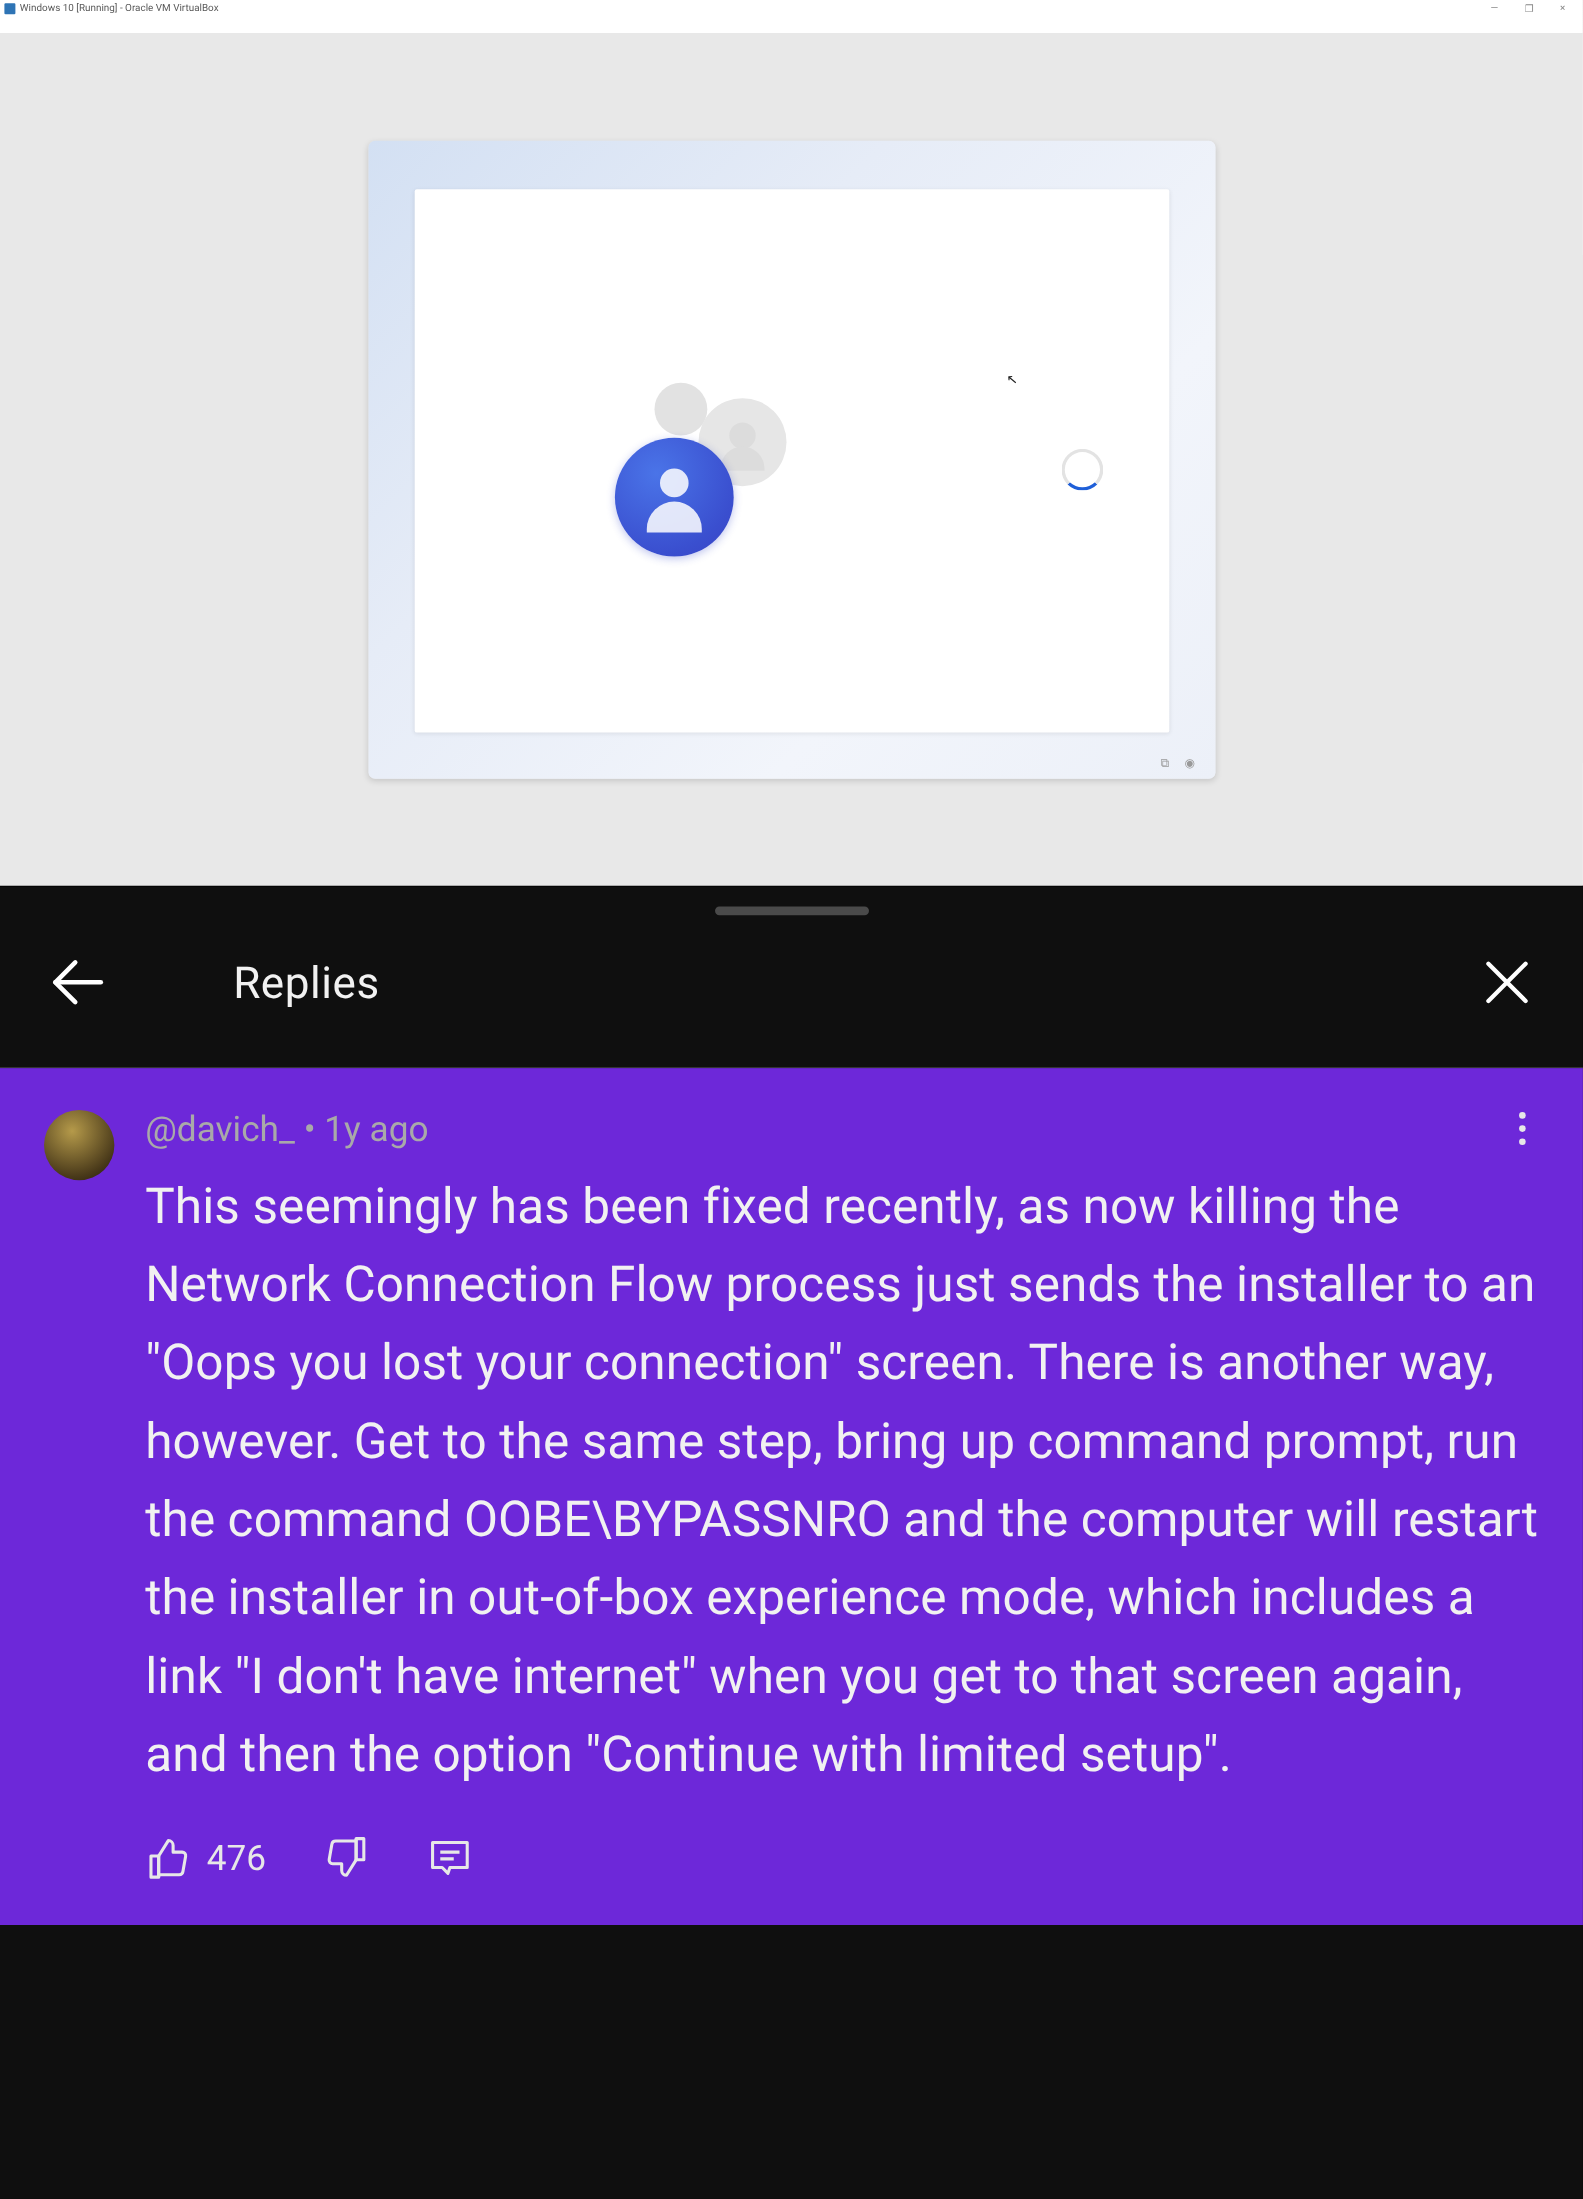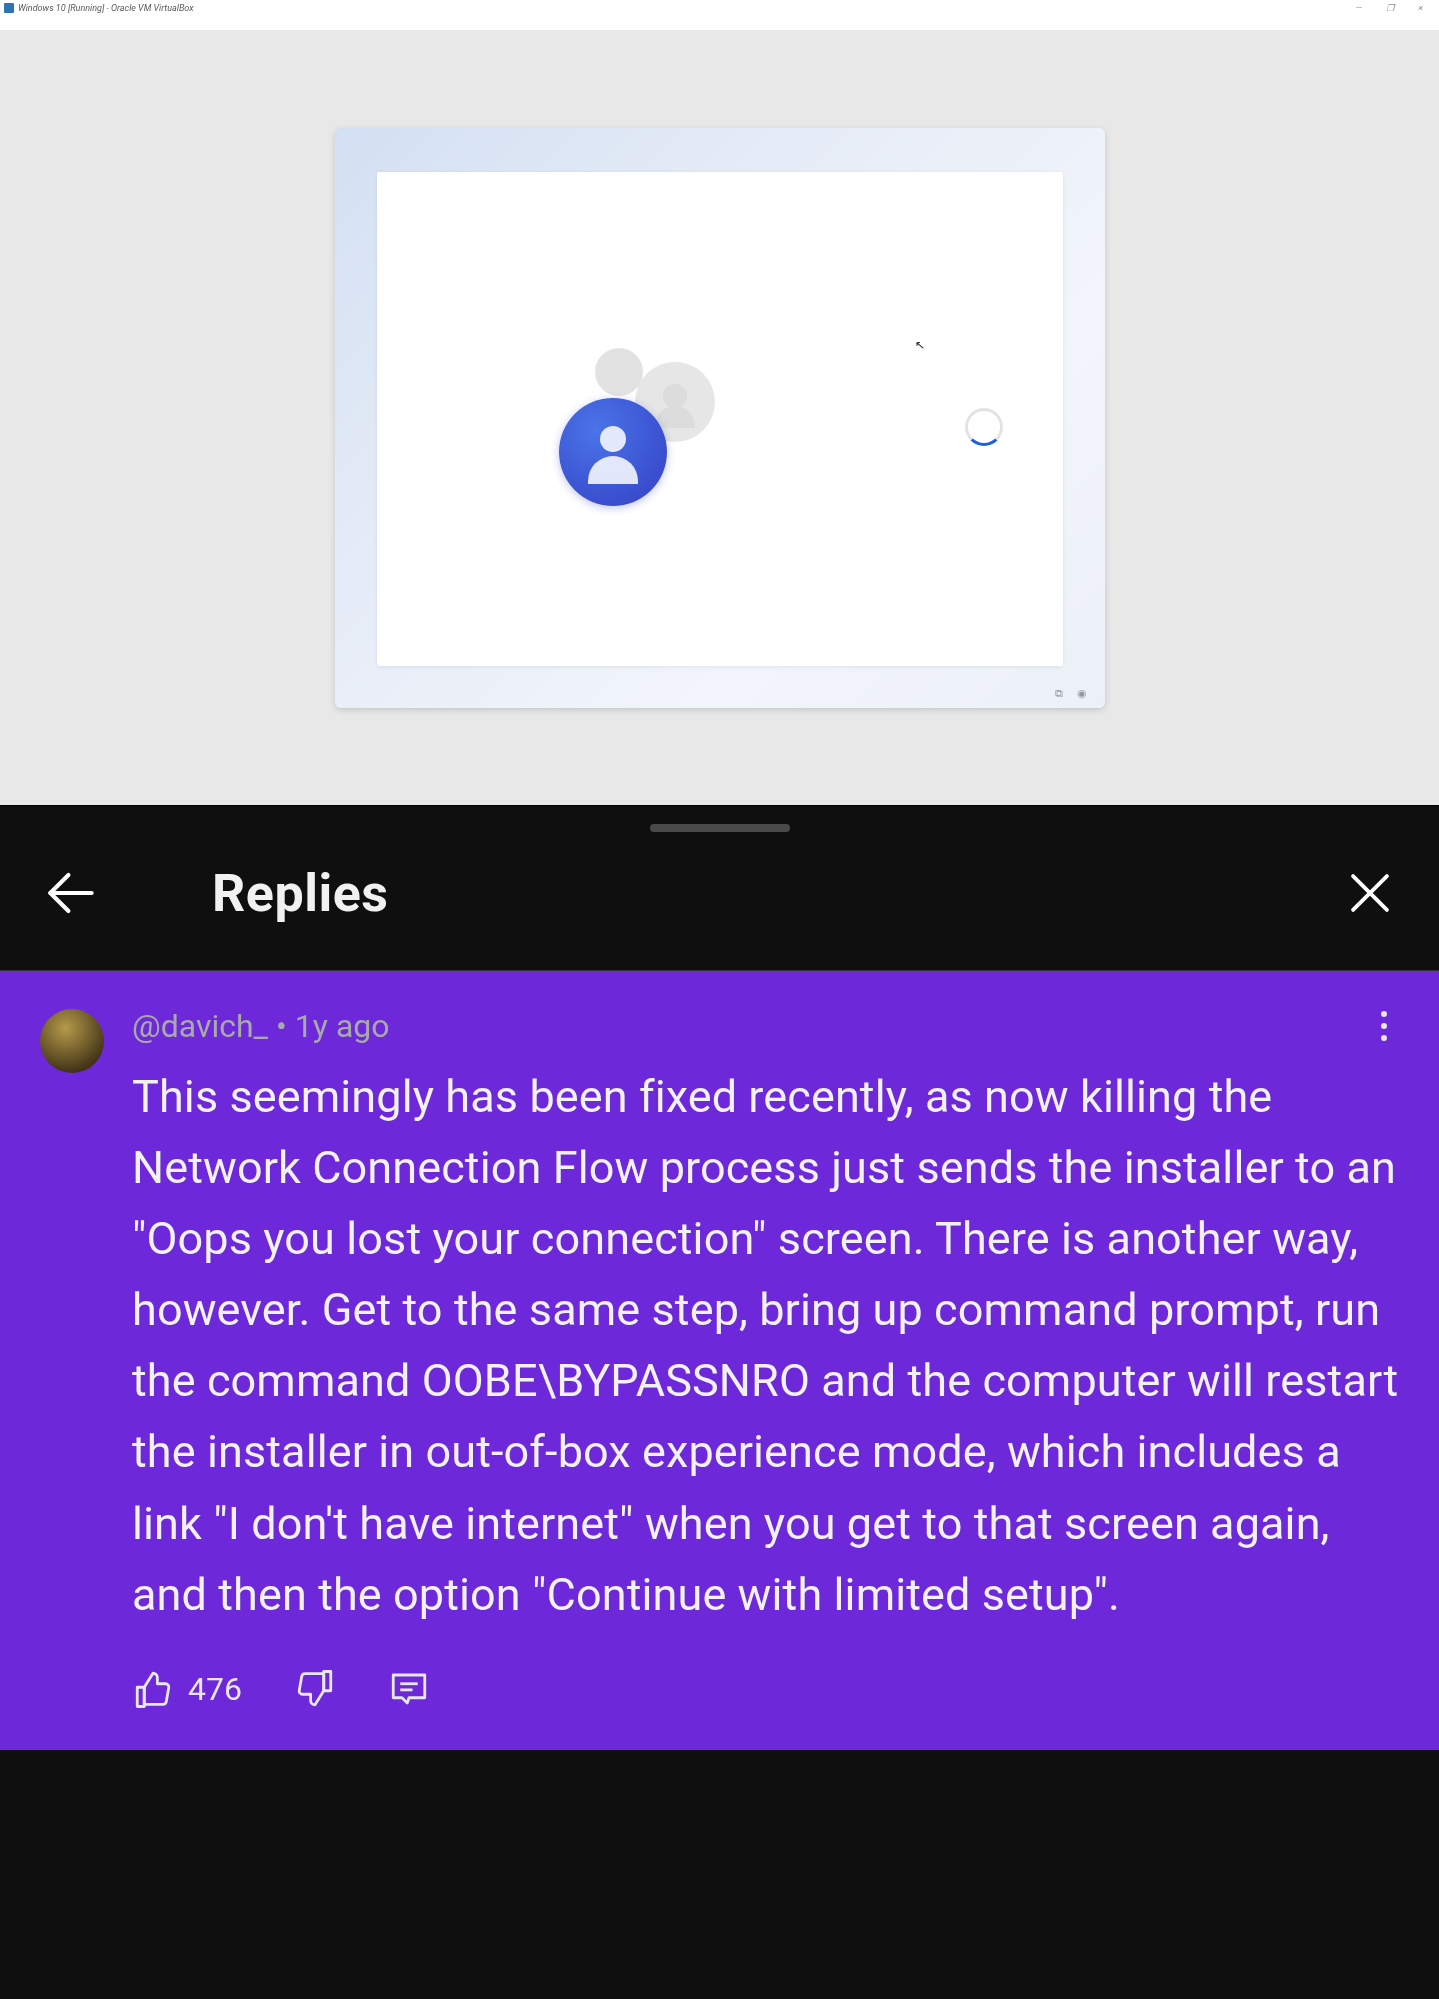--- a/index.html
+++ b/index.html
@@ -2,21 +2,21 @@
 <html><head>
 <meta charset="utf-8">
 <style>
   * { box-sizing: border-box; margin: 0; padding: 0; }
   html, body { width: 1439px; height: 1999px; font-family: -apple-system, BlinkMacSystemFont, "Segoe UI", Roboto, Arial, sans-serif; background: #000; overflow: hidden; }
   .app { width: 100%; height: 100%; display: flex; flex-direction: column; }
 
   
   .video-area { height: 805px; background: #e9e9e9; position: relative; overflow: hidden; }
   .vb-window { position: absolute; inset: 0; background: linear-gradient(#ffffff, #ffffff); }
-  .vb-titlebar { height: 16px; display: flex; align-items: center; font-size: 9px; color: #5a5a5a; padding-left: 4px; font-style: italic; }
+  .vb-titlebar { height: 16px; display: flex; align-items: center; font-size: 9px; color: #5a5a5a; padding-left: 4px; }
   .vb-titlebar .vb-icon { width: 10px; height: 10px; background: #2e74b5; margin-right: 4px; border-radius: 1px; }
   .vb-titlebar .spacer { flex: 1; }
   .vb-winctl { display: flex; gap: 24px; padding-right: 16px; color: #888; font-size: 9px; }
   .vb-menubar { height: 14px; display: flex; align-items: center; gap: 14px; font-size: 9px; color: #555; padding-left: 8px; }
   .vb-content { position: absolute; top: 30px; left: 0; right: 0; bottom: 0; background: #e8e8e8; display:flex; align-items:center; justify-content:center;}
   .oobe-outer { width: 770px; height: 580px; background: linear-gradient(135deg,#d3e0f3 0%, #e6ecf7 35%, #f2f5fb 70%, #ecf0f8 100%); border-radius: 6px; box-shadow: 0 2px 6px rgba(0,0,0,.15); position: relative; padding: 40px; }
   .oobe-card { position: absolute; top: 44px; left: 42px; right: 42px; bottom: 42px; background: #ffffff; border-radius: 2px; box-shadow: 0 1px 4px rgba(0,0,0,.08); }
   .oobe-bubble-small { position:absolute; width: 48px; height: 48px; border-radius: 50%; background: #e2e2e2; top: 220px; left: 260px; }
   .oobe-bubble-mid { position:absolute; width: 80px; height: 80px; border-radius: 50%; background: #e6e6e6; top: 234px; left: 300px; display:flex; align-items:center; justify-content:center;}
   .oobe-bubble-mid .sil { width: 24px; height:24px; border-radius:50%; background:#dcdcdc; position:relative; top:-6px;}
@@ -27,21 +27,21 @@
   .oobe-spinner { position:absolute; width: 38px; height:38px; border-radius:50%; border: 3px solid #e3e3e3; border-bottom-color: #1f5fd8; top: 280px; left: 630px; }
   .oobe-cursor { position:absolute; top:210px; left:580px; font-size:12px; color:#222; transform: rotate(-5deg);}
   .oobe-tray { position:absolute; right: 18px; bottom: 8px; display:flex; gap:14px; color:#999; font-size:11px; }
 
   
   .drawer { flex: 1; background: #0f0f0f; color: #f1f1f1; display: flex; flex-direction: column; border-top: 1px solid #000;}
   .drawer-grip-zone{ height: 44px; display:flex; align-items:center; justify-content:center;}
   .drawer-grip { width: 140px; height: 8px; background: #4a4a4a; border-radius: 4px; }
   .drawer-header { display:flex; align-items:center; padding: 12px 40px 46px 40px; }
   .drawer-header .back svg, .drawer-header .close svg { stroke:#fff; }
-  .drawer-title { font-size: 52px; font-weight: 700; margin-left: 110px; letter-spacing: .5px; }
+  .drawer-title { font-size: 40px; font-weight: 400; margin-left: 110px; letter-spacing: .5px; }
   .drawer-header .spacer{ flex:1; }
   .drawer-divider { height:1px; background:#353535; }
   .comment { background:#6d28d9; padding: 34px 40px 40px 40px; display:flex; gap: 28px; }
   .avatar { width: 64px; height: 64px; border-radius: 50%; background: radial-gradient(circle at 40% 30%, #b59a4a, #4a3a1a 70%, #1d160a); flex: none; margin-top:4px;}
   .comment-body { flex:1; min-width:0; }
   .comment-meta { display:flex; align-items:center; gap: 8px; color:#a9a9a9; font-size: 32px; margin-bottom: 14px;}
   .comment-meta .sep { }
   .comment-meta .more { margin-left:auto; color:#e7e7e7; }
   .more-dots { display:flex; flex-direction:column; gap:6px; padding: 6px 12px;}
   .more-dots span{ width:6px; height:6px; background:#e7e7e7; border-radius:50%; display:block;}

